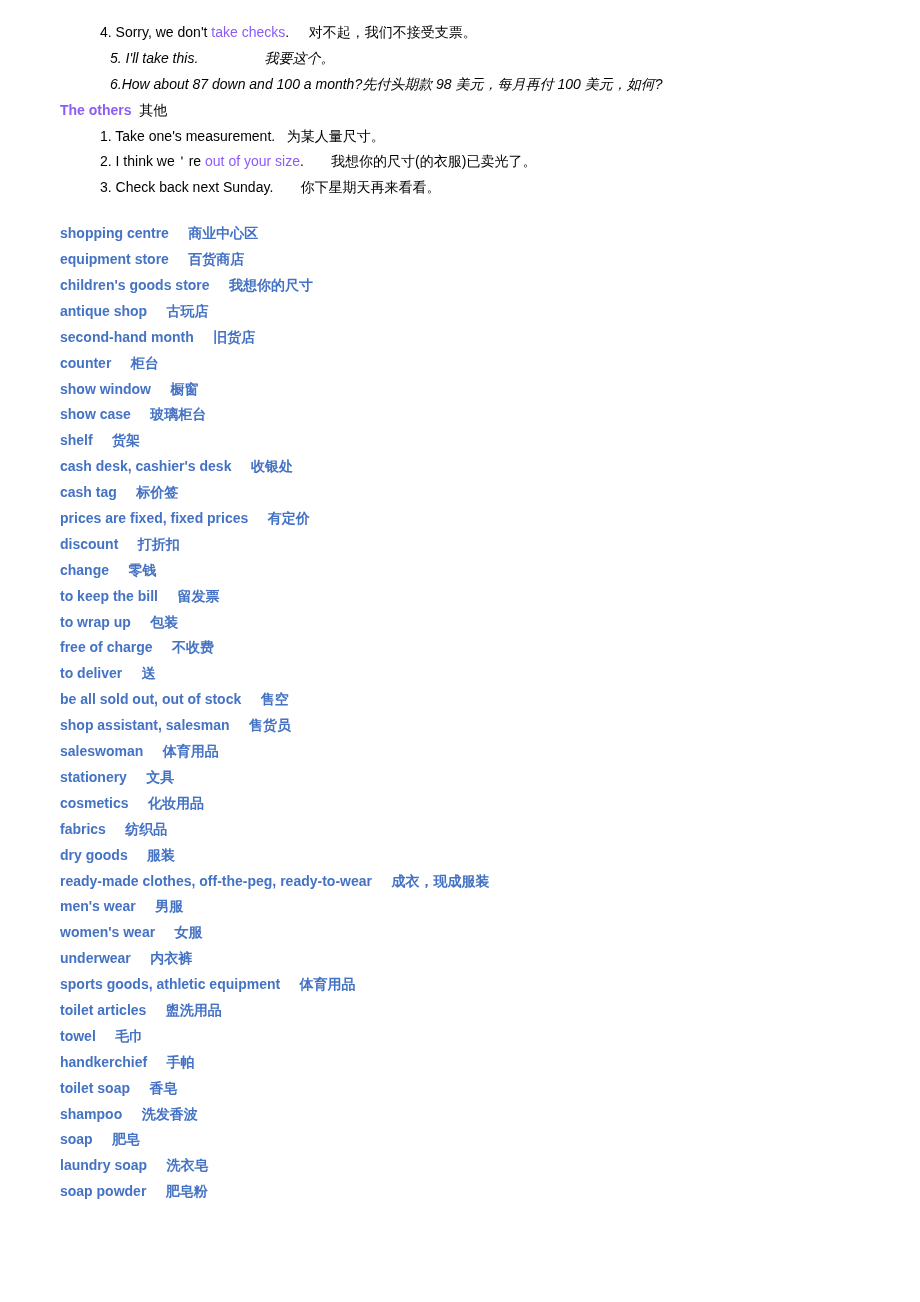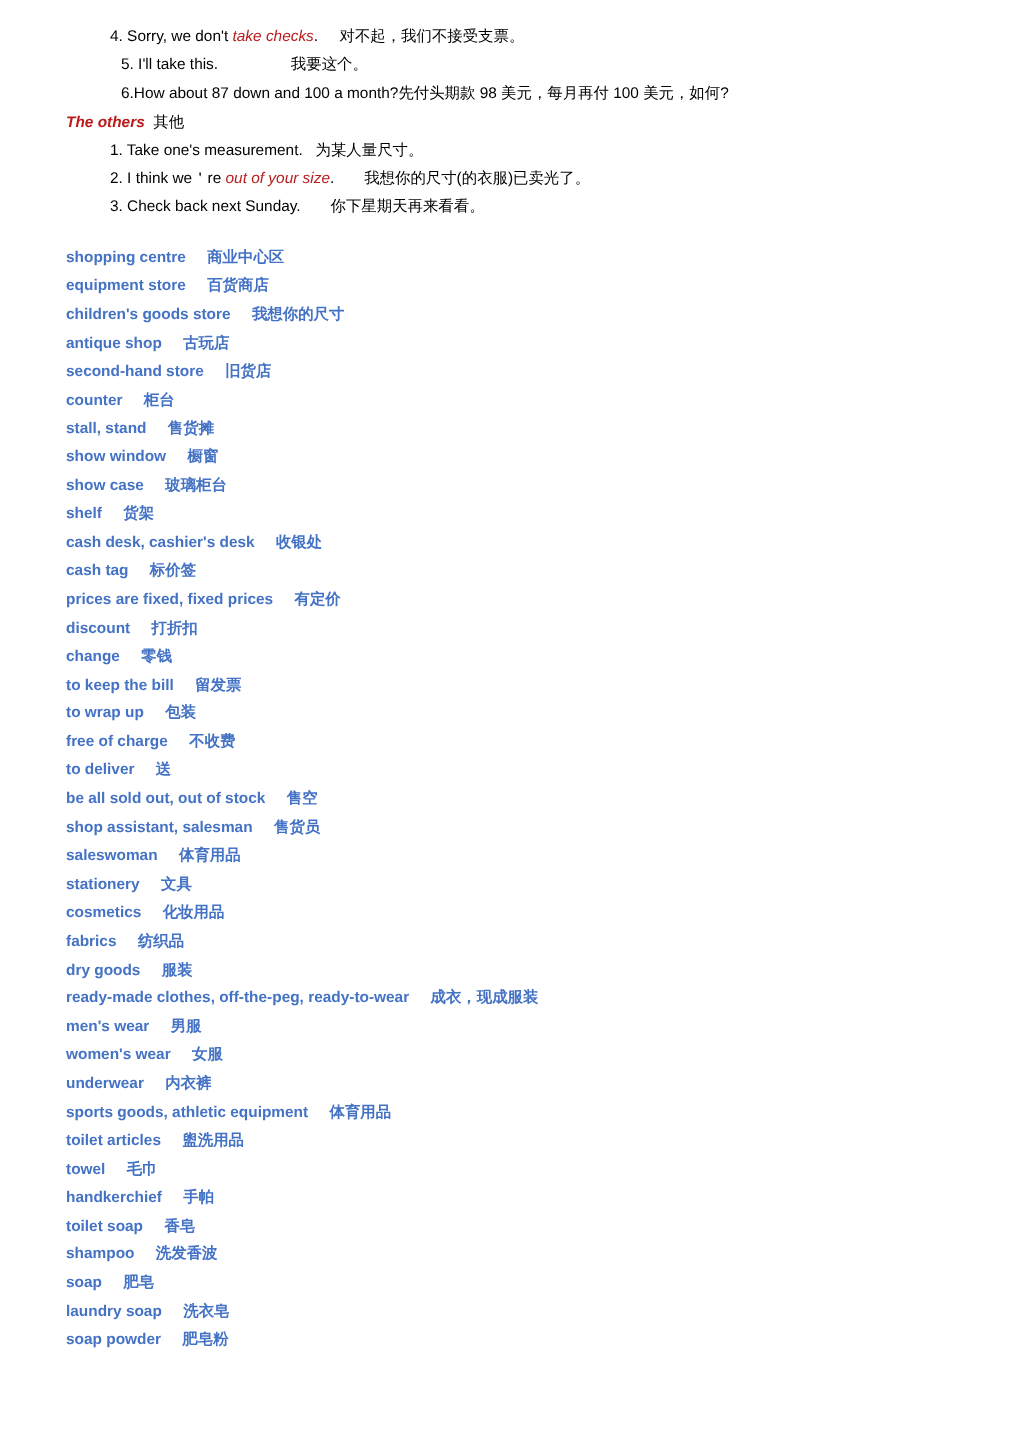--- a/index.html
+++ b/index.html
@@ -6,22 +6,22 @@
     font-family: Arial, "Microsoft YaHei", sans-serif;
     font-size: 14px;
     margin: 0;
     padding: 20px 60px;
     background: white;
     color: #000;
     line-height: 1.85;
   }
   .line { white-space: pre-wrap; }
   .indent1 { padding-left: 40px; }
-  .indent2 { padding-left: 50px; }
-  .orange { color: #b91c1c; font-style: italic; }
+  .indent2 { padding-left: 50px; font-style: italic; }
+  .orange { color: #8b5cf6; }
   .blue { color: #4472C4; font-weight: bold; }
   .section-header .orange { font-weight: bold; }
   .vocab-line { margin-top: 0; }
   .vocab-spacer { height: 20px; }
 </style>
 </head>
 <body>
 
 <div id="sentences-container">
     <div class="line indent1">4. Sorry, we don't <span class="orange">take checks</span>.     对不起，我们不接受支票。</div>
@@ -37,23 +37,22 @@
     <div class="line indent1">3. Check back next Sunday.       你下星期天再来看看。</div>
   </div>
 
 <div class="vocab-spacer"></div>
 
 <div id="vocab-container">
     <div class="line blue vocab-line">shopping centre     商业中心区</div>
     <div class="line blue vocab-line">equipment store     百货商店</div>
     <div class="line blue vocab-line">children's goods store     我想你的尺寸</div>
     <div class="line blue vocab-line">antique shop     古玩店</div>
-    <div class="line blue vocab-line">second-hand store     旧货店</div>
+    <div class="line blue vocab-line">second-hand month     旧货店</div>
     <div class="line blue vocab-line">counter     柜台</div>
-    <div class="line blue vocab-line">stall, stand     售货摊</div>
     <div class="line blue vocab-line">show window     橱窗</div>
     <div class="line blue vocab-line">show case     玻璃柜台</div>
     <div class="line blue vocab-line">shelf     货架</div>
     <div class="line blue vocab-line">cash desk, cashier's desk     收银处</div>
     <div class="line blue vocab-line">cash tag     标价签</div>
     <div class="line blue vocab-line">prices are fixed, fixed prices     有定价</div>
     <div class="line blue vocab-line">discount     打折扣</div>
     <div class="line blue vocab-line">change     零钱</div>
     <div class="line blue vocab-line">to keep the bill     留发票</div>
     <div class="line blue vocab-line">to wrap up     包装</div>

